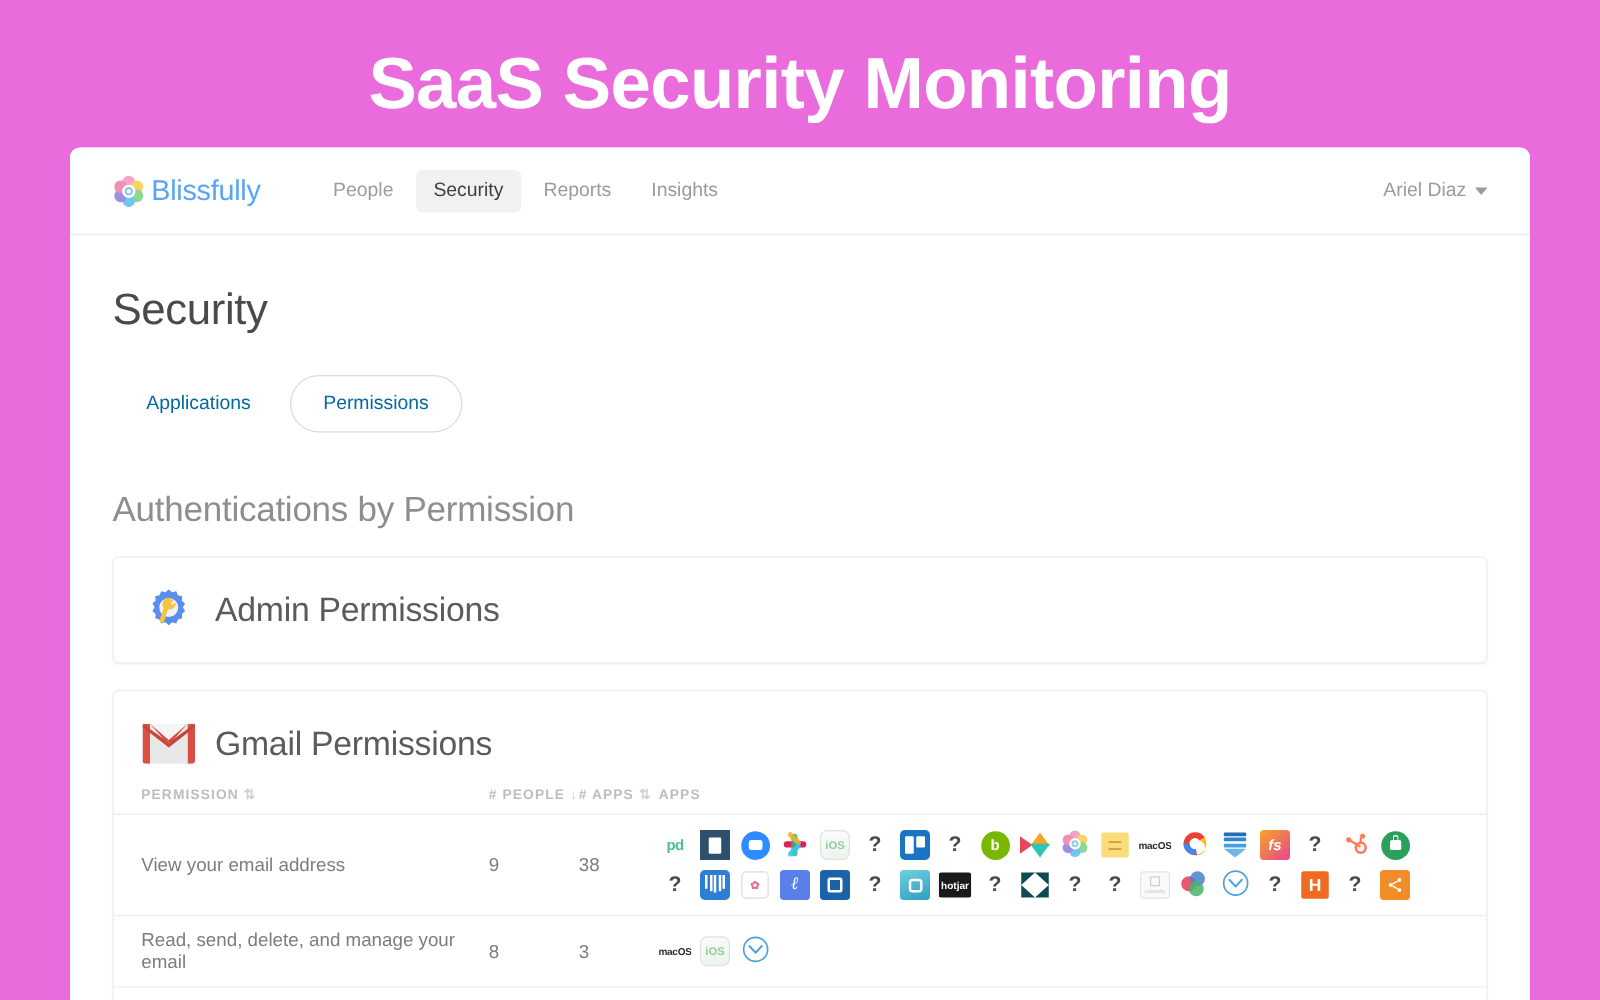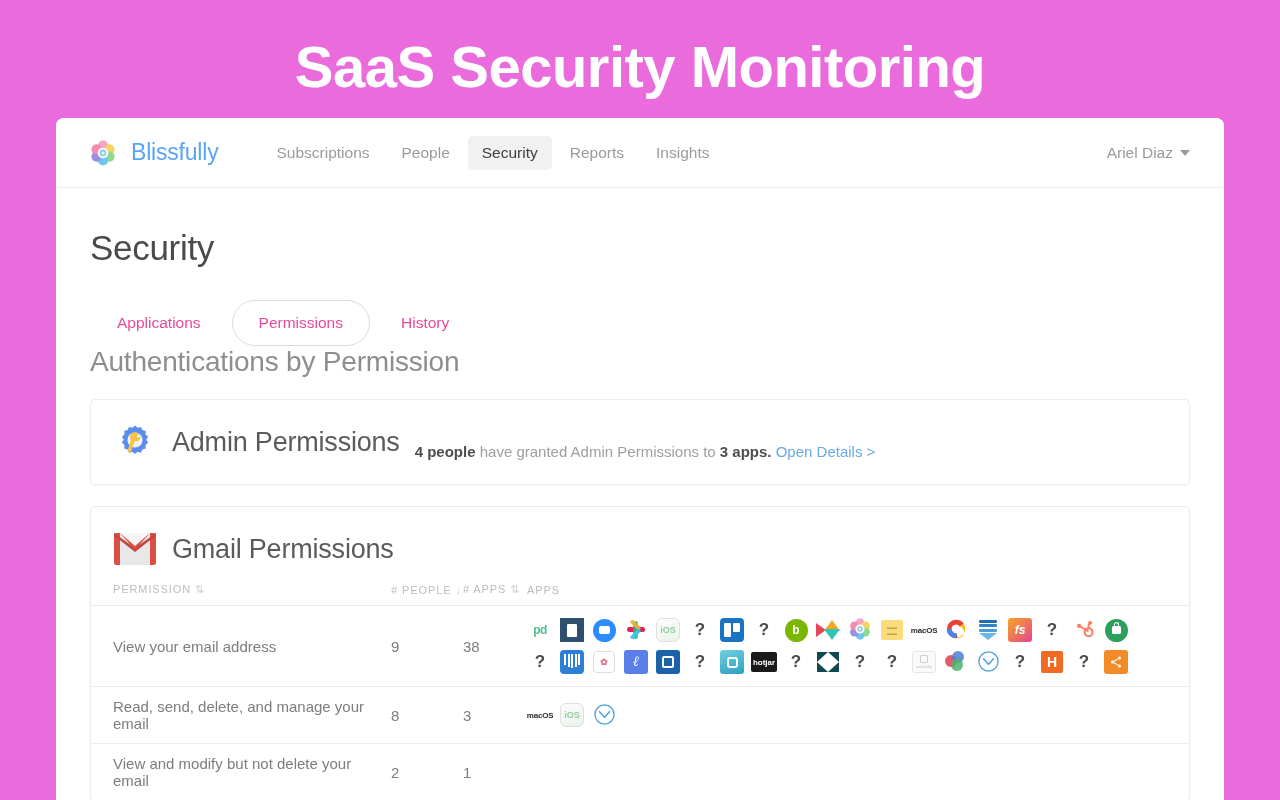--- a/index.html
+++ b/index.html
@@ -34,21 +34,21 @@
   }
 
   
   .navbar {
     height: 70px;
     display: flex; align-items: center;
     padding: 0 34px;
     border-bottom: 1px solid #ececec;
     background: #fff;
   }
-  .brand { display: flex; align-items: center; gap: 15px; }
+  .brand { display: flex; align-items: center; gap: 5px; }
   .brand-name {
     font-size: 23px; color: #59a5f5; letter-spacing: -0.2px;
   }
   .rosette { display:block; }
 
   .nav-links { display: flex; align-items: center; margin-left: 44px; gap: 4px; }
   .nav-link {
     font-size: 15.5px; color: #9b9b9b;
     padding: 8px 14px; border-radius: 5px;
     white-space: nowrap;
@@ -68,28 +68,29 @@
 
   
   .page { padding: 40px 34px 0 34px; }
   .page-title {
     font-size: 35px; color: #4a4a4a; font-weight: normal;
     letter-spacing: -0.3px;
   }
 
   .tabs { display: flex; align-items: center; gap: 4px; margin-top: 32px; }
   .tab {
-    font-size: 15.5px; color: #ec4899;
+    font-size: 15.5px; color: #0369a1;
     padding: 13px 26px; border-radius: 26px;
     border: 1px solid transparent;
     white-space: nowrap;
   }
   .tab.active { border-color: #dcdcdc; }
 
   .section-title {
+    margin-top: 46px;
     font-size: 28px; color: #8e8e8e; font-weight: normal;
     letter-spacing: -0.2px;
   }
 
   
   .card {
     margin-top: 21px;
     background: #fff;
     border: 1px solid #ededed;
     border-radius: 5px;
@@ -110,21 +111,21 @@
   .card-sub {
     font-size: 15px; color: #9e9e9e; white-space: nowrap;
     align-self: flex-end; padding-bottom: 4px;
   }
   .card-sub b { color: #4e4e4e; font-weight: bold; }
   .link { color: #6aa8e8; }
 
   
   .tbl { width: 100%; border-collapse: collapse; }
   .tbl th {
-    font-size: 11px; color: #bdbdbd; font-weight: normal;
+    font-size: 11px; color: #bdbdbd; font-weight: bold;
     letter-spacing: 0.9px; text-align: left;
     padding: 6px 0 9px 0; border-bottom: 1px solid #ededed;
     white-space: nowrap;
   }
   .tbl td {
     font-size: 15px; color: #7d7d7d;
     padding: 11px 0; border-bottom: 1px solid #ededed;
     vertical-align: middle;
   }
   .tbl tr:last-child td { border-bottom: none; }
@@ -163,58 +164,52 @@
             <circle cx="13" cy="13" r="5.3" fill="#ffffff"></circle>
             <circle cx="13" cy="13" r="3.4" fill="#8ec9f0"></circle>
             <circle cx="13" cy="13" r="1.6" fill="#ffffff"></circle>
           </g>
         </svg>
       </span>
       <span class="brand-name">Blissfully</span>
     </div>
 
     <div class="nav-links">
-      <div class="nav-link">Subscriptions</div>
       <div class="nav-link">People</div>
       <div class="nav-link active">Security</div>
       <div class="nav-link">Reports</div>
       <div class="nav-link">Insights</div>
     </div>
 
     <div class="user-menu">
       <span>Ariel Diaz</span>
       <span class="caret"></span>
     </div>
   </div>
 
   <div class="page">
     <h1 class="page-title">Security</h1>
 
     <div class="tabs">
       <div class="tab">Applications</div>
       <div class="tab active">Permissions</div>
-      <div class="tab">History</div>
     </div>
 
     <h2 class="section-title">Authentications by Permission</h2>
 
     <div class="card">
       <div class="card-head">
         <span class="card-icon">
           <svg width="40" height="40" viewBox="0 0 40 40">
             <path fill="#5b8def" d="M20 3.5l2.6 2.3 3.4-.9 1.4 3.2 3.4.9-.3 3.5 2.6 2.3-1.8 3 1.8 3-2.6 2.3.3 3.5-3.4.9-1.4 3.2-3.4-.9L20 32.1l-2.6-2.3-3.4.9-1.4-3.2-3.4-.9.3-3.5-2.6-2.3 1.8-3-1.8-3 2.6-2.3-.3-3.5 3.4-.9 1.4-3.2 3.4.9z"></path>
             <circle cx="20" cy="18" r="7.6" fill="#f2f2f2"></circle>
             <path fill="#f6c344" d="M23.8 12.2l-2.3 2.3 1.5 1.5 2.3-2.3a4.6 4.6 0 01-5.9 5.6l-3.1 9.8a1.9 1.9 0 01-3.6-1.1l3.2-9.7a4.6 4.6 0 017.9-6.1z"></path>
           </svg>
         </span>
         <span class="card-title">Admin Permissions</span>
-        <span class="card-sub">
-          <b>4 people</b><span> have granted Admin Permissions to </span><b>3 apps.</b>
-          <span class="link">Open Details &gt;</span>
-        </span>
       </div>
     </div>
 
     <div class="card">
       <div class="card-head tight">
         <span class="card-icon">
           <svg width="42" height="32" viewBox="0 0 42 32">
             <rect x="0" y="0" width="42" height="32" rx="2.5" fill="#f5f5f5"></rect>
             <path fill="#d94f43" d="M0 2.5A2.5 2.5 0 012.5 0H6v32H2.5A2.5 2.5 0 010 29.5z"></path>
             <path fill="#d94f43" d="M42 2.5A2.5 2.5 0 0039.5 0H36v32h3.5a2.5 2.5 0 002.5-2.5z"></path>

